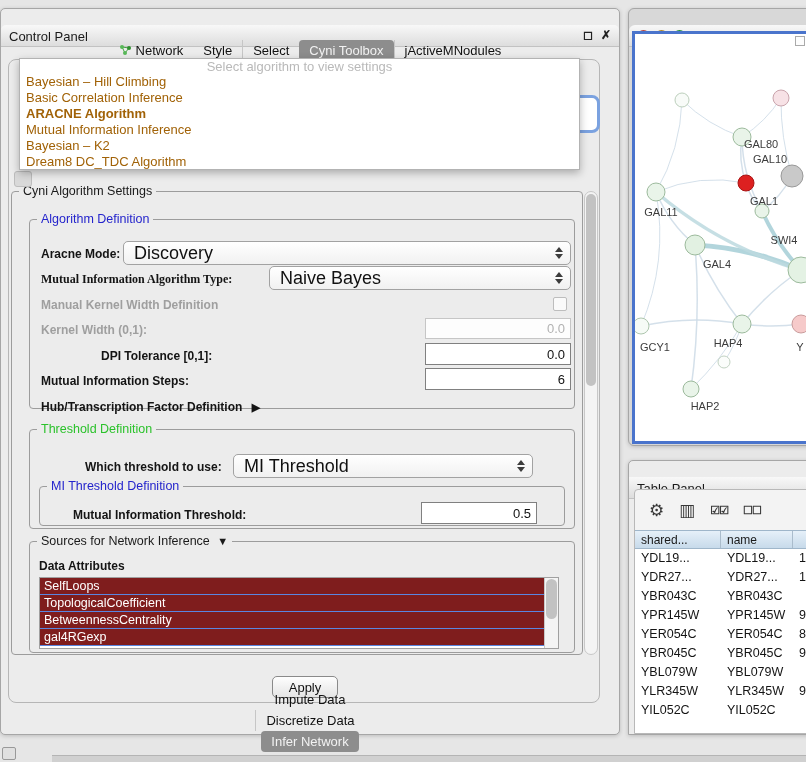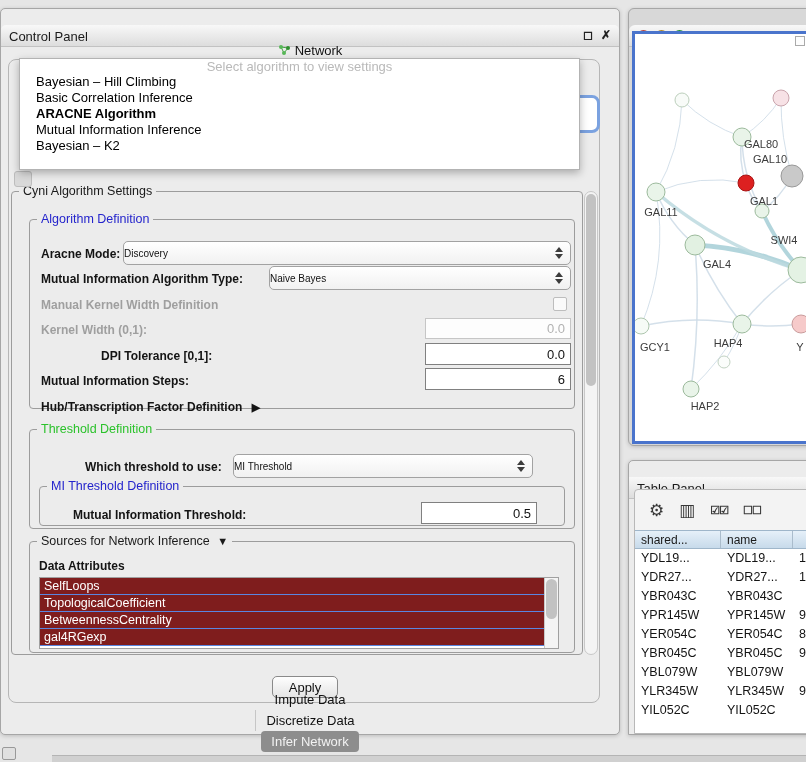--- a/index.html
+++ b/index.html
@@ -25,41 +25,41 @@
   .tab.selected { background:#8d8d8d; color:#f2f2f2; border-radius:4px; border-left:none; }
 
   #content-panel { position:absolute; left:7px; top:50px; width:592px; height:644px;
                    border:1px solid #b6b6b6; border-radius:8px; background:#ececec; }
 
   
   #algo-dropdown { position:absolute; left:18px; top:49px; width:561px; height:112px;
                    background:#ffffff; border:1px solid #b3b3b3;
                    box-shadow:0 3px 8px rgba(0,0,0,.28); z-index:50; }
   .dd-ph { height:15px; line-height:15px; text-align:center; color:#b9b9b9; font-size:13px; }
-  .dd-item { height:16px; line-height:16px; padding-left:16px; font-size:13px; color:#000000; }
+  .dd-item { height:16px; line-height:16px; padding-left:6px; font-size:13px; color:#a16207; }
   .dd-item.bold { font-weight:bold; }
 
   #focus-frag { position:absolute; left:565px; top:86px; width:34px; height:38px;
                 border:3px solid #7ba2e0; border-radius:8px; background:#fff; z-index:10; }
   #collapsed-chip { position:absolute; left:13px; top:162px; width:18px; height:16px;
                     background:#d9d9d9; border:1px solid #bdbdbd; border-radius:3px; z-index:5; }
 
   .group { position:absolute; border:1px solid #9c9c9c; border-radius:4px; }
   .group-title { position:absolute; font-size:12.5px; background:#ececec; padding:0 4px;
                  white-space:nowrap; z-index:2;text-align:center; }
   .t-blue { color:#2424cc; }
   .t-green { color:#2bc22b; }
   .t-black { color:#1a1a1a; }
 
   .lbl { position:absolute; font-size:12px; font-weight:bold; color:#141414; white-space:nowrap; }
   .lbl.dis { color:#9f9f9f; }
 
   .combo { position:absolute; height:24px; border:1px solid #a2a2a2; border-radius:5px;
            background:linear-gradient(#ffffff,#f1f1f1); display:flex; align-items:center;
-           padding-left:0; font-size:10px; }
+           padding-left:10px; font-size:18px; }
   .combo-arrows { position:absolute; right:7px; top:50%; transform:translateY(-50%);
                   display:flex; flex-direction:column; gap:2px; }
   .arr-up { width:0; height:0; border-left:4px solid transparent; border-right:4px solid transparent;
             border-bottom:5px solid #3c3c3c; }
   .arr-dn { width:0; height:0; border-left:4px solid transparent; border-right:4px solid transparent;
             border-top:5px solid #3c3c3c; }
 
   .field { position:absolute; height:22px; border:1px solid #808080; background:#fff;
            font-size:13px; display:flex; align-items:center; justify-content:flex-end;
            padding:0 5px; }
@@ -141,55 +141,63 @@
       <svg width="13" height="12" viewBox="0 0 13 12">
         <line x1="3" y1="3" x2="10" y2="4" stroke="#3fa33f" stroke-width="1"></line>
         <line x1="3" y1="3" x2="6" y2="9" stroke="#3fa33f" stroke-width="1"></line>
         <line x1="10" y1="4" x2="6" y2="9" stroke="#3fa33f" stroke-width="1"></line>
         <circle cx="3" cy="3" r="2" fill="#58b858"></circle>
           <circle cx="10" cy="4" r="2" fill="#2f8f2f"></circle>
           <circle cx="6" cy="9" r="2" fill="#58b858"></circle>
       </svg>
       <span>Network</span>
     </div>
+    <div style="display:flex;">
+
+    <div class="tab">Style</div>
+        <div class="tab">Select</div>
+        <div class="tab selected">Cyni Toolbox</div>
+        <div class="tab">jActiveMNodules</div>
+      </div>
   </div>
 
   <div id="content-panel"></div>
 
   <div id="focus-frag"></div>
   <div id="collapsed-chip"></div>
 
   <div id="algo-dropdown">
     <div class="dd-ph">Select algorithm to view settings</div>
     <div>
 
     <div class="dd-item">Bayesian – Hill Climbing</div>
         <div class="dd-item">Basic Correlation Inference</div>
         <div class="dd-item bold">ARACNE Algorithm</div>
         <div class="dd-item">Mutual Information Inference</div>
         <div class="dd-item">Bayesian – K2</div>
+        <div class="dd-item">Dream8 DC_TDC Algorithm</div>
       </div>
   </div>
 
   <div class="group" style="left:10px; top:182px; width:572px; height:464px;"></div>
   <span class="group-title t-black" style="left:18px; top:175px;">Cyni Algorithm Settings</span>
 
   <div class="group" style="left:28px; top:210px; width:546px; height:190px;"></div>
   <span class="group-title t-blue" style="left:36px; top:203px;">Algorithm Definition</span>
 
   <span class="lbl" style="left:40px; top:238px;">Aracne Mode:</span>
   <div class="combo" style="left:122px; top:232px; width:448px;">
     <span>Discovery</span>
     <span class="combo-arrows">
         <span class="arr-up"></span>
         <span class="arr-dn"></span>
       </span>
   </div>
 
-  <span class="lbl" style="left:40px; top:263px;">Mutual Information Algorithm Type:</span>
+  <span class="lbl" style="left:40px; top:263px;font-family:Liberation Serif, serif;">Mutual Information Algorithm Type:</span>
   <div class="combo" style="left:268px; top:257px; width:302px;">
     <span>Naive Bayes</span>
     <span class="combo-arrows">
         <span class="arr-up"></span>
         <span class="arr-dn"></span>
       </span>
   </div>
 
   <span class="lbl dis" style="left:40px; top:289px;">Manual Kernel Width Definition</span>
   <div class="checkbox" style="left:552px; top:288px;"></div>

